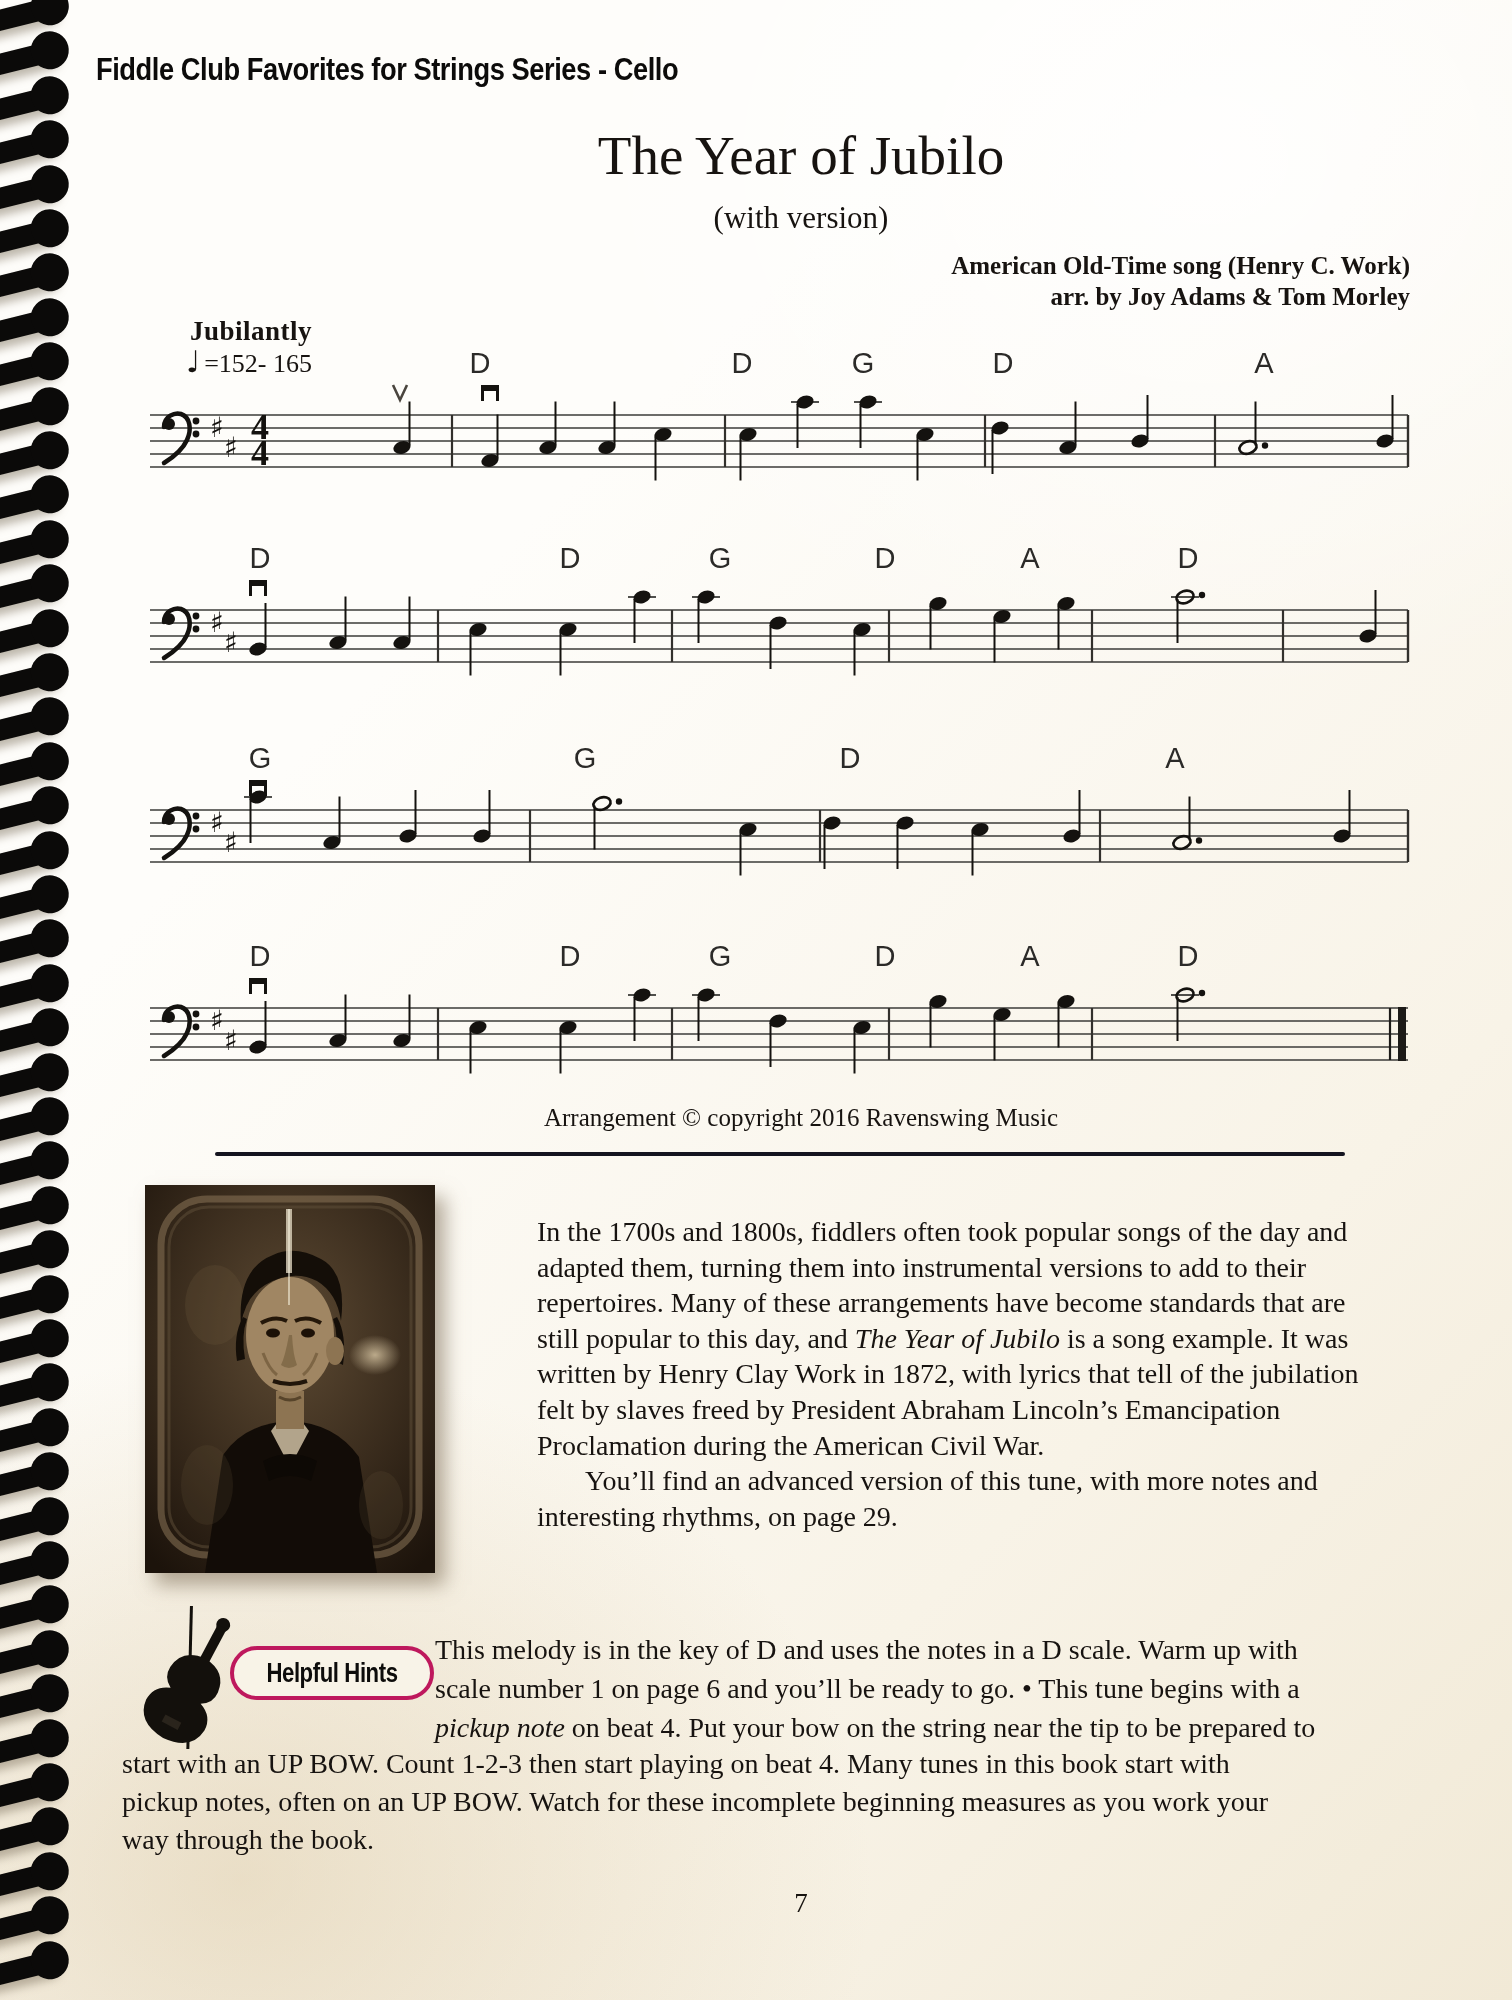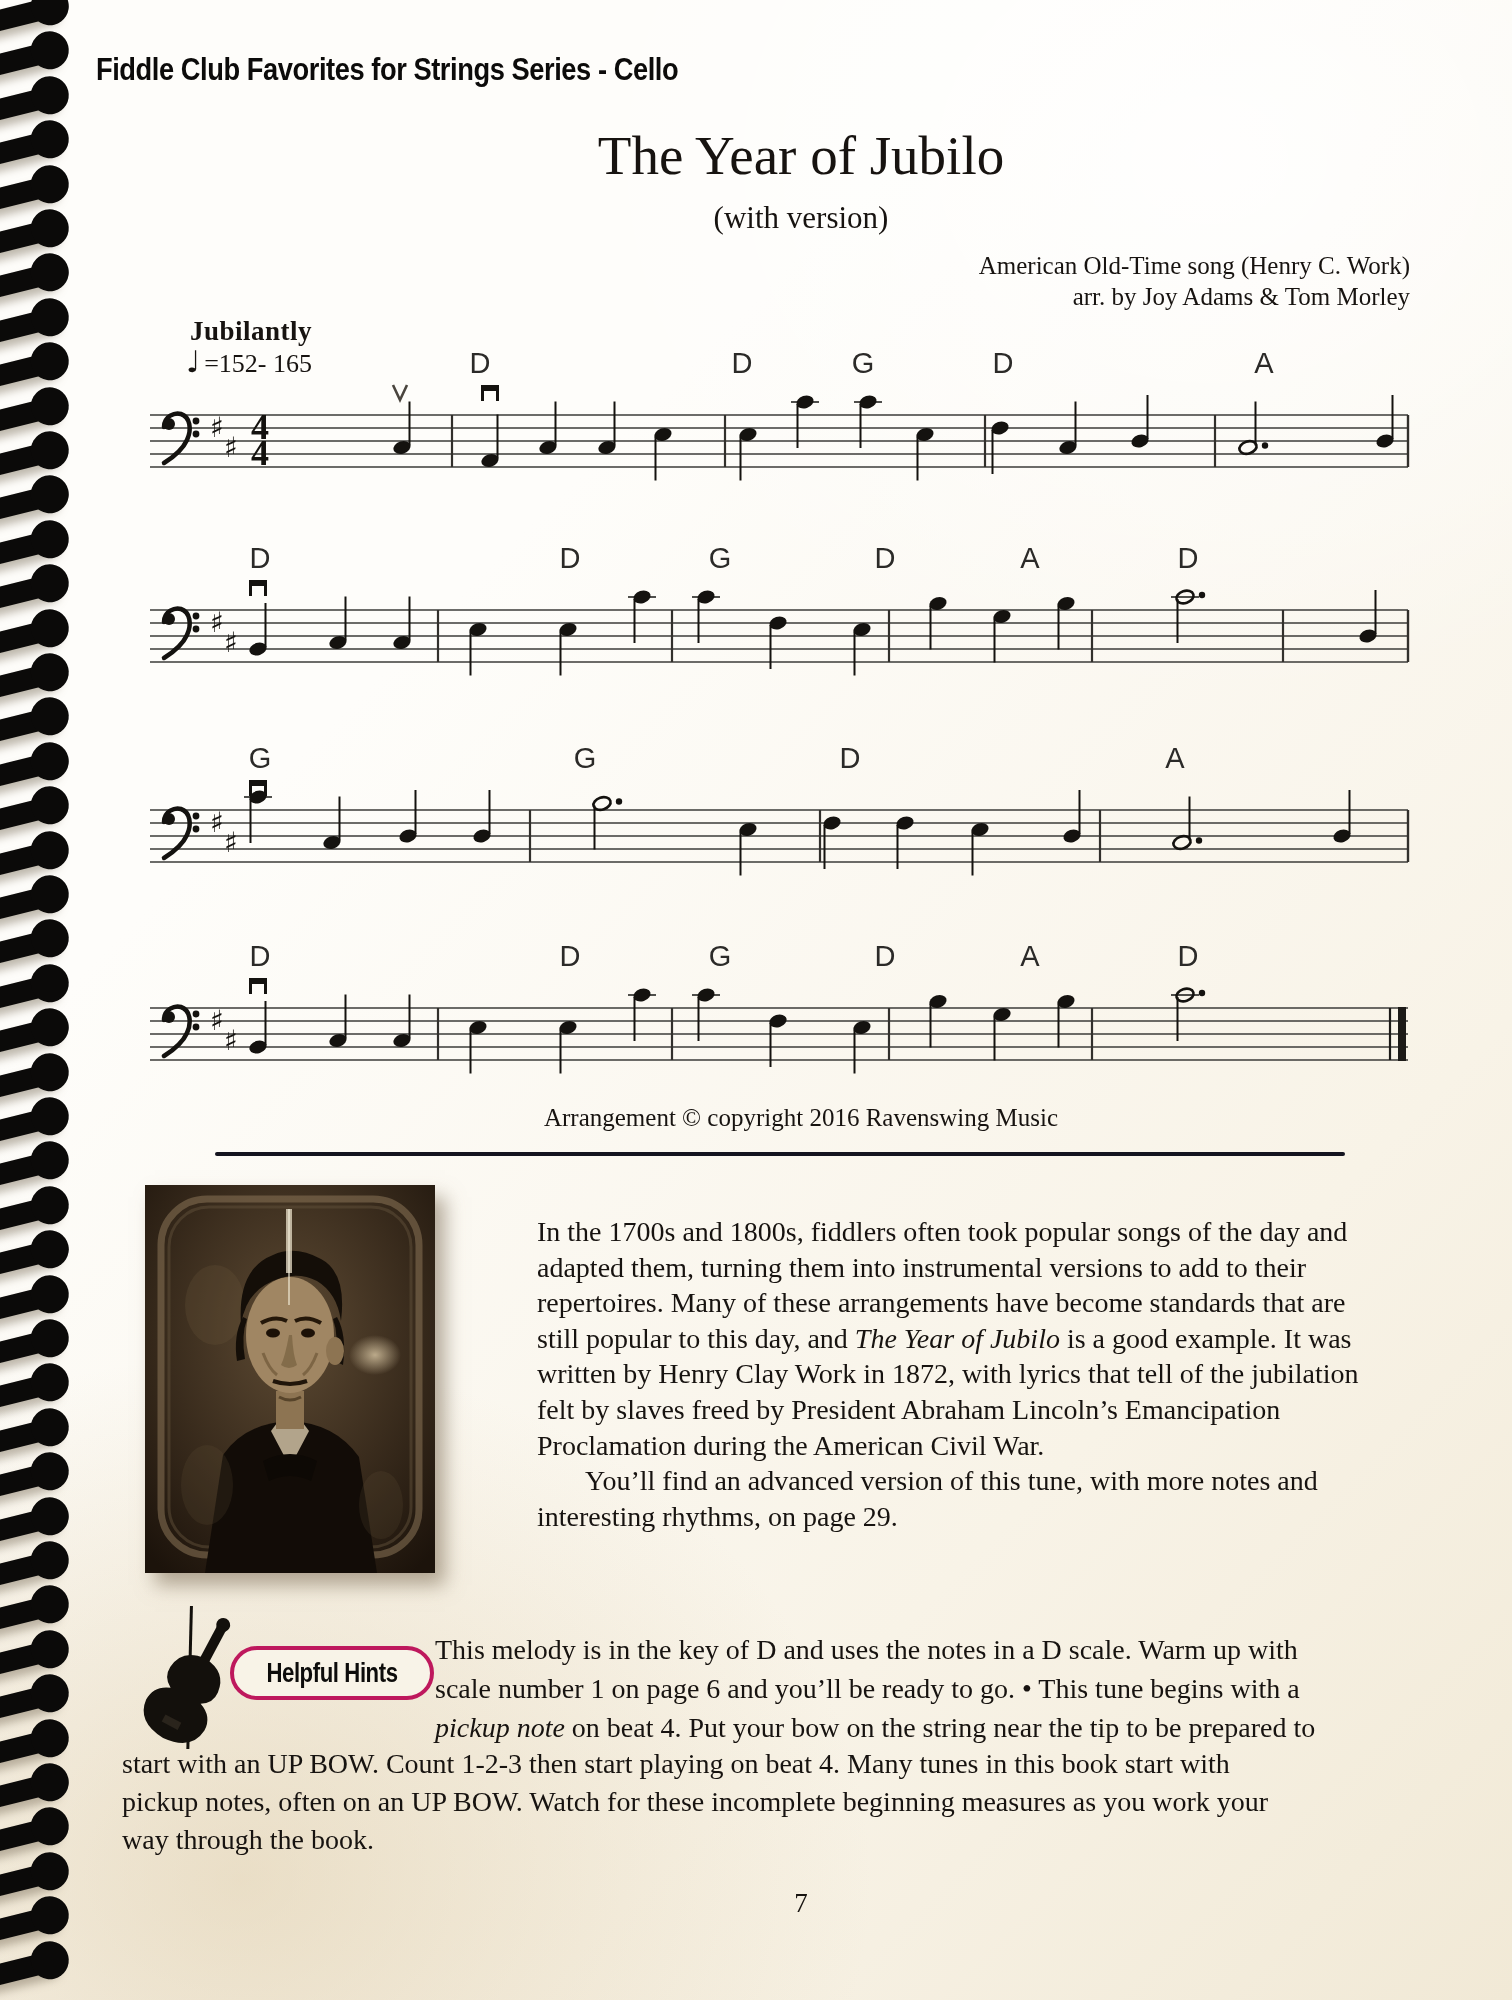--- a/index.html
+++ b/index.html
@@ -19,21 +19,21 @@
          box-shadow:-3px 7px 8px rgba(130,118,98,0.5);}
   .tooth::after{content:'';position:absolute;right:-8px;top:-10px;width:38px;height:38px;
          background:#0b0a09;border-radius:50%;}
   
   .series-header{left:96px;top:52px;font-family:"Liberation Sans",sans-serif;font-weight:700;
          font-size:31px;letter-spacing:-0.5px;transform:scaleX(0.88);transform-origin:left center;
          color:#0c0b0a;}
   .centerband{left:90px;right:0;text-align:center;}
   .title{top:124px;font-size:55px;}
   .subtitle{top:200px;font-size:31px;}
-  .credits{right:102px;top:250px;text-align:right;font-size:25px;line-height:31px;}
+  .credits{right:102px;top:250px;text-align:right;font-size:25px;line-height:31px;font-weight:bold;}
   .tempo-feel{left:190px;top:316px;font-weight:700;font-size:27px;letter-spacing:0.5px;}
   .tempo-marking{left:186px;top:344px;font-size:26px;}
   .tempo-marking .notesym{font-family:"DejaVu Sans",sans-serif;font-size:30px;margin-right:4px;}
   
   .staff-block{position:absolute;left:140px;width:1290px;height:175px;}
   .copyright{top:1104px;font-size:25px;}
   .divider{left:215px;top:1152px;width:1130px;height:4px;background:#14141f;border-radius:2px;}
   
   .lincoln{left:145px;top:1185px;width:290px;height:388px;
            box-shadow:10px 12px 18px rgba(120,104,80,0.55);background:#241a10;}
@@ -426,21 +426,21 @@
 
       <ellipse cx="62" cy="300" rx="26" ry="40" fill="#6b583d" opacity="0.18"></ellipse>
       <ellipse cx="236" cy="320" rx="22" ry="34" fill="#6b583d" opacity="0.18"></ellipse>
     </svg>
   </div>
 
   <div class="abs about">
     <div class="pline">In the 1700s and 1800s, fiddlers often took popular songs of the day and</div>
     <div class="pline">adapted them, turning them into instrumental versions to add to their</div>
     <div class="pline">repertoires. Many of these arrangements have become standards that are</div>
-    <div class="pline"><span>still popular to this day, and </span><span class="ital">The Year of Jubilo</span><span> is a good example. It was</span></div>
+    <div class="pline"><span>still popular to this day, and </span><span class="ital">The Year of Jubilo</span><span> is a song example. It was</span></div>
     <div class="pline">written by Henry Clay Work in 1872, with lyrics that tell of the jubilation</div>
     <div class="pline">felt by slaves freed by President Abraham Lincoln’s Emancipation</div>
     <div class="pline">Proclamation during the American Civil War.</div>
     <div class="pline indent">You’ll find an advanced version of this tune, with more notes and</div>
     <div class="pline">interesting rhythms, on page 29.</div>
   </div>
 
   <div class="abs violin">
     <svg width="118" height="145" viewBox="0 0 118 145">
       <g transform="rotate(28 59 72)" fill="#13100c">

